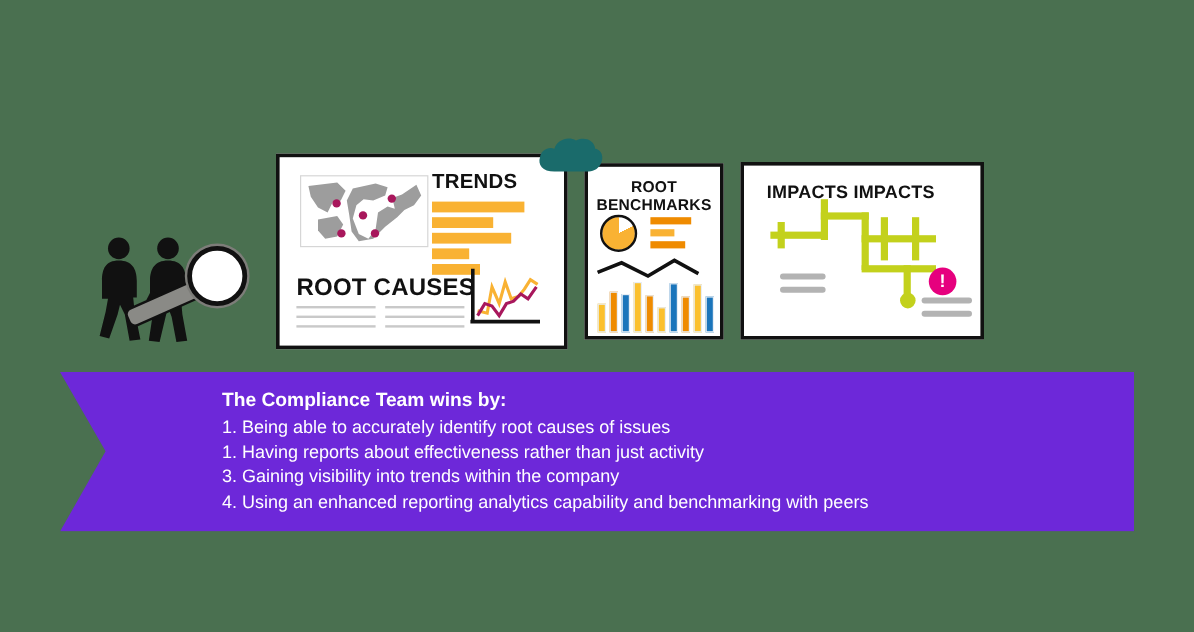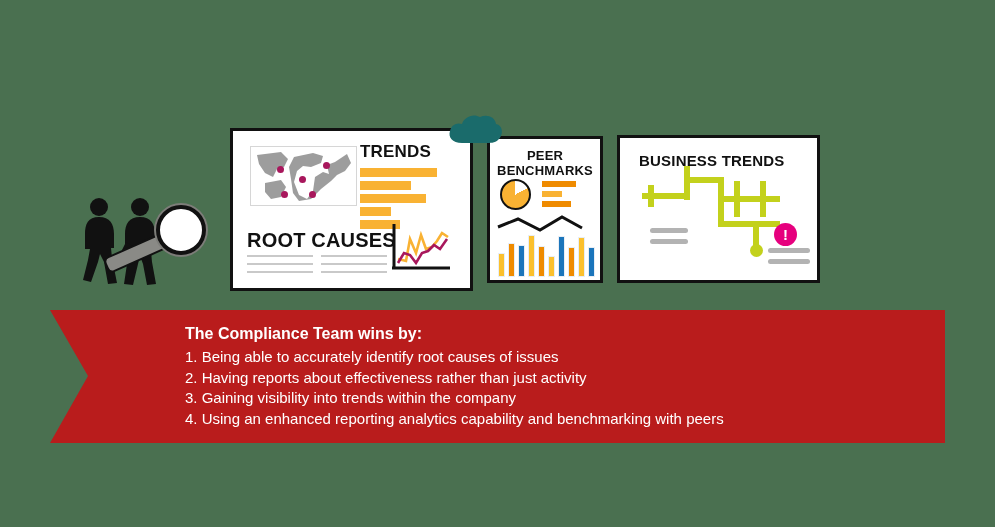--- a/index.html
+++ b/index.html
@@ -57,21 +57,21 @@
   .vbar{position:absolute;bottom:0;width:7px;border:1px solid #e8eef5;box-sizing:border-box;}
 
   
   .gbar{position:absolute;background:#c3d11c;}
   .gnode{position:absolute;width:13px;height:13px;border-radius:50%;background:#c3d11c;}
   .alert{position:absolute;width:23px;height:23px;border-radius:50%;background:#e6007e;
          color:#fff;font-weight:bold;font-size:15px;line-height:23px;text-align:center;}
   .gline{position:absolute;height:5px;border-radius:3px;background:#b3b3b3;}
 
   
-  .banner{position:absolute;left:50px;top:310px;width:895px;height:133px;background:#b91c1c;
+  .banner{position:absolute;left:50px;top:310px;width:895px;height:133px;background:#6d28d9;
      clip-path:polygon(0 0,895px 0,895px 133px,0 133px,38px 66px);}
   .banner-inner{position:absolute;left:135px;top:15px;color:#fff;}
   .banner-head{font-size:16px;font-weight:bold;margin:0 0 4px 0;}
   .banner-item{font-size:15px;line-height:20.5px;}
 
   .footer{position:absolute;left:0;top:475px;width:995px;text-align:center;
      color:#1c1c1c;font-size:13.5px;font-weight:bold;letter-spacing:.1px;}
 </style>
 </head>
 <body>
@@ -128,21 +128,21 @@
     <svg class="mini-chart" viewBox="0 0 62 52">
       <line x1="4" y1="1" x2="4" y2="46" stroke="#111" stroke-width="3"></line>
       <line x1="2" y1="45" x2="60" y2="45" stroke="#111" stroke-width="3"></line>
       <polyline points="8,36 16,38 20,16 26,30 31,12 36,26 42,24 47,18 52,10 58,14" fill="none" stroke="#f9b233" stroke-width="2.6"></polyline>
       <polyline points="8,40 14,30 20,32 26,40 32,30 38,28 44,22 50,26 57,16" fill="none" stroke="#a8175c" stroke-width="2.6"></polyline>
     </svg>
   </div>
 
   <div class="panel" id="panel-peer">
     <div class="panel-title" id="t-peer">
-      <div>PEER</div>
+      <div>ROOT</div>
       <div>BENCHMARKS</div>
     </div>
 
     <div class="pie"></div>
     <div class="pbar" style="left:52px;top:42px;width:34px;background:#ef8b00;"></div>
     <div class="pbar" style="left:52px;top:52px;width:20px;background:#f9b233;"></div>
     <div class="pbar" style="left:52px;top:62px;width:29px;background:#ef8b00;"></div>
 
     <svg style="position:absolute;left:6px;top:72px;" width="104" height="22" viewBox="0 0 104 22">
       <polyline points="2,16 22,8 44,19 66,6 86,17" fill="none" stroke="#111" stroke-width="3"></polyline>
@@ -156,21 +156,21 @@
       <div class="vbar" style="left:40px;height:31px;background:#ef8b00;"></div>
       <div class="vbar" style="left:50px;height:21px;background:#fbc02d;"></div>
       <div class="vbar" style="left:60px;height:41px;background:#1b75bb;"></div>
       <div class="vbar" style="left:70px;height:30px;background:#ef8b00;"></div>
       <div class="vbar" style="left:80px;height:40px;background:#fbc02d;"></div>
       <div class="vbar" style="left:90px;height:30px;background:#1b75bb;"></div>
     </div>
   </div>
 
   <div class="panel" id="panel-impacts">
-    <div class="panel-title" id="t-impacts">BUSINESS TRENDS</div>
+    <div class="panel-title" id="t-impacts">IMPACTS IMPACTS</div>
 
     <div>
       <div class="gbar" style="left:28px;top:47px;width:6px;height:22px;"></div>
       <div class="gbar" style="left:22px;top:55px;width:48px;height:6px;"></div>
       <div class="gbar" style="left:64px;top:28px;width:6px;height:34px;"></div>
       <div class="gbar" style="left:64px;top:39px;width:40px;height:6px;"></div>
       <div class="gbar" style="left:98px;top:39px;width:6px;height:48px;"></div>
       <div class="gbar" style="left:98px;top:58px;width:62px;height:6px;"></div>
       <div class="gbar" style="left:114px;top:43px;width:6px;height:36px;"></div>
       <div class="gbar" style="left:140px;top:43px;width:6px;height:36px;"></div>
@@ -182,19 +182,19 @@
       <div class="gline" style="left:30px;top:101px;width:38px;"></div>
       <div class="gline" style="left:148px;top:110px;width:42px;"></div>
       <div class="gline" style="left:148px;top:121px;width:42px;"></div>
     </div>
   </div>
 
   <div class="banner">
     <div class="banner-inner">
       <div class="banner-head">The Compliance Team wins by:</div>
       <div class="banner-item">1. Being able to accurately identify root causes of issues</div>
-      <div class="banner-item">2. Having reports about effectiveness rather than just activity</div>
+      <div class="banner-item">1. Having reports about effectiveness rather than just activity</div>
       <div class="banner-item">3. Gaining visibility into trends within the company</div>
       <div class="banner-item">4. Using an enhanced reporting analytics capability and benchmarking with peers</div>
     </div>
   </div>
 
 </div>
 
 </body></html>

